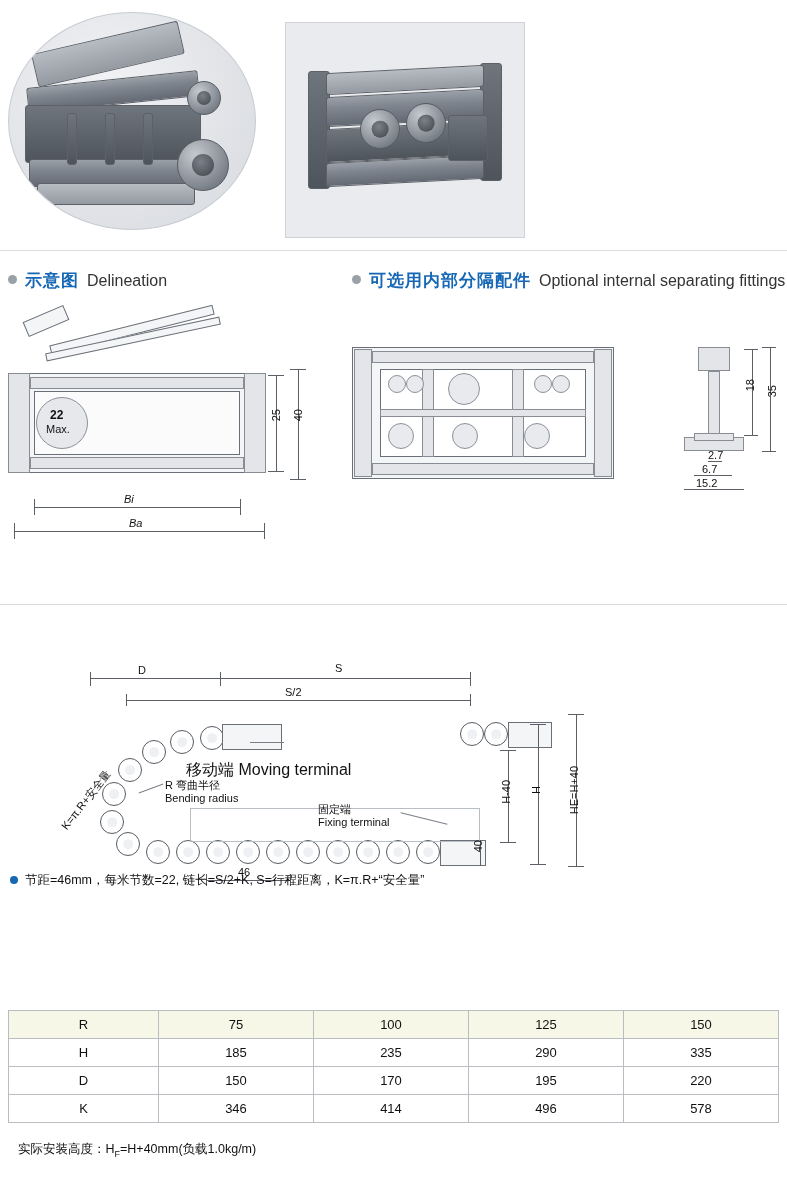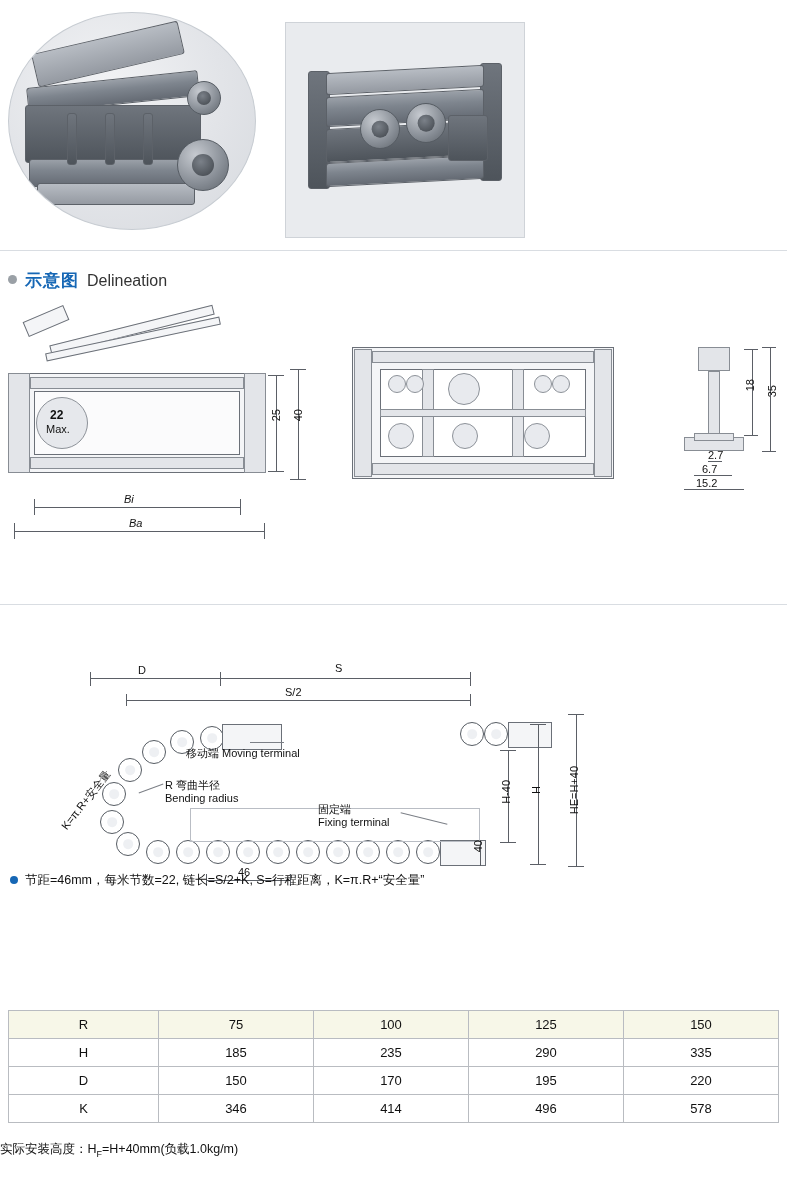--- a/index.html
+++ b/index.html
@@ -93,21 +93,21 @@
     position: absolute; left: 8px; top: 1010px;
     width: 771px; border-collapse: collapse; font-size: 13px;
   }
   table.data th, table.data td {
     border: 1px solid #b9bcc1; text-align: center; height: 28px; padding: 0;
     font-weight: normal;
   }
   table.data thead th { background: #f7f7e8; }
   table.data td.rowhead, table.data th.rowhead { width: 150px; }
 
-  .footnotes { position: absolute; left: 0; top: 1140px; font-size: 12.5px; line-height: 1.55; }
+  .footnotes { position: absolute; left: 18px; top: 1140px; font-size: 12.5px; line-height: 1.55; }
   .footnotes b { font-weight: bold; }
   sub { font-size: 9px; }
 
   .rot-k {
     position: absolute; font-size: 11px; color: #111;
     transform: rotate(-52deg); transform-origin: left bottom; white-space: nowrap;
   }
   .vtxt { position: absolute; font-size: 11px; writing-mode: vertical-rl; transform: rotate(180deg); }
 </style>
 </head>
@@ -158,20 +158,25 @@
   <div class="divider"></div>
 
   <div class="sec2">
 
     <div class="sec-head head-left">
       <span class="bullet"></span>
       <span class="sec-cn">示意图</span>
       <span class="sec-en">Delineation</span>
     </div>
 
+    <div class="sec-head head-right">
+      <span class="bullet"></span>
+      <span class="sec-cn">可选用内部分隔配件</span>
+      <span class="sec-en">Optional internal separating fittings</span>
+    </div>
 
     <div class="dwg" style="left:4px; top:62px; width:320px; height:230px;">
 
       <div class="box-outline" style="left:20px; top:0px; width:44px; height:16px; transform:rotate(-23deg);"></div>
       <div class="box-outline" style="left:44px; top:12px; width:168px; height:10px; transform:rotate(-14deg);"></div>
       <div class="box-outline" style="left:40px; top:22px; width:178px; height:8px; transform:rotate(-12deg);"></div>
 
       <div class="box-outline" style="left:4px; top:60px; width:258px; height:100px;"></div>
       <div class="box-grey" style="left:4px; top:60px; width:22px;  height:100px;"></div>
       <div class="box-grey" style="left:240px; top:60px; width:22px; height:100px;"></div>
@@ -332,21 +337,21 @@
           <div class="hole" style="background:#eef0f3;"></div>
         </div>
       <div class="ring" style="left:424px; top:54px; width:24px; height:24px; background:#fff;">
           <div class="hole" style="background:#eef0f3;"></div>
         </div>
       <div class="box-outline" style="left:448px; top:54px; width:44px; height:26px;"></div>
 
       <div class="rot-k" style="left:10px; top:150px;">K=π.R+安全量</div>
 
       <div class="line hl thin" style="left:190px; top:74px; width:34px;"></div>
-      <div class="lbl" style="left:126px; top:78px; font-size:11px;">
+      <div class="lbl" style="left:126px; top:92px; font-size:16px;">
         <span>移动端</span>
         <span>Moving terminal</span>
       </div>
 
       <div class="lbl" style="left:105px; top:110px; font-size:11px;">R 弯曲半径</div>
       <div class="lbl" style="left:105px; top:124px; font-size:11px;">Bending radius</div>
       <div class="line hl thin" style="left:78px; top:120px; width:26px; transform:rotate(-20deg);"></div>
 
       <div class="lbl" style="left:258px; top:134px; font-size:11px;">固定端</div>
       <div class="lbl" style="left:258px; top:148px; font-size:11px;">Fixing terminal</div>

